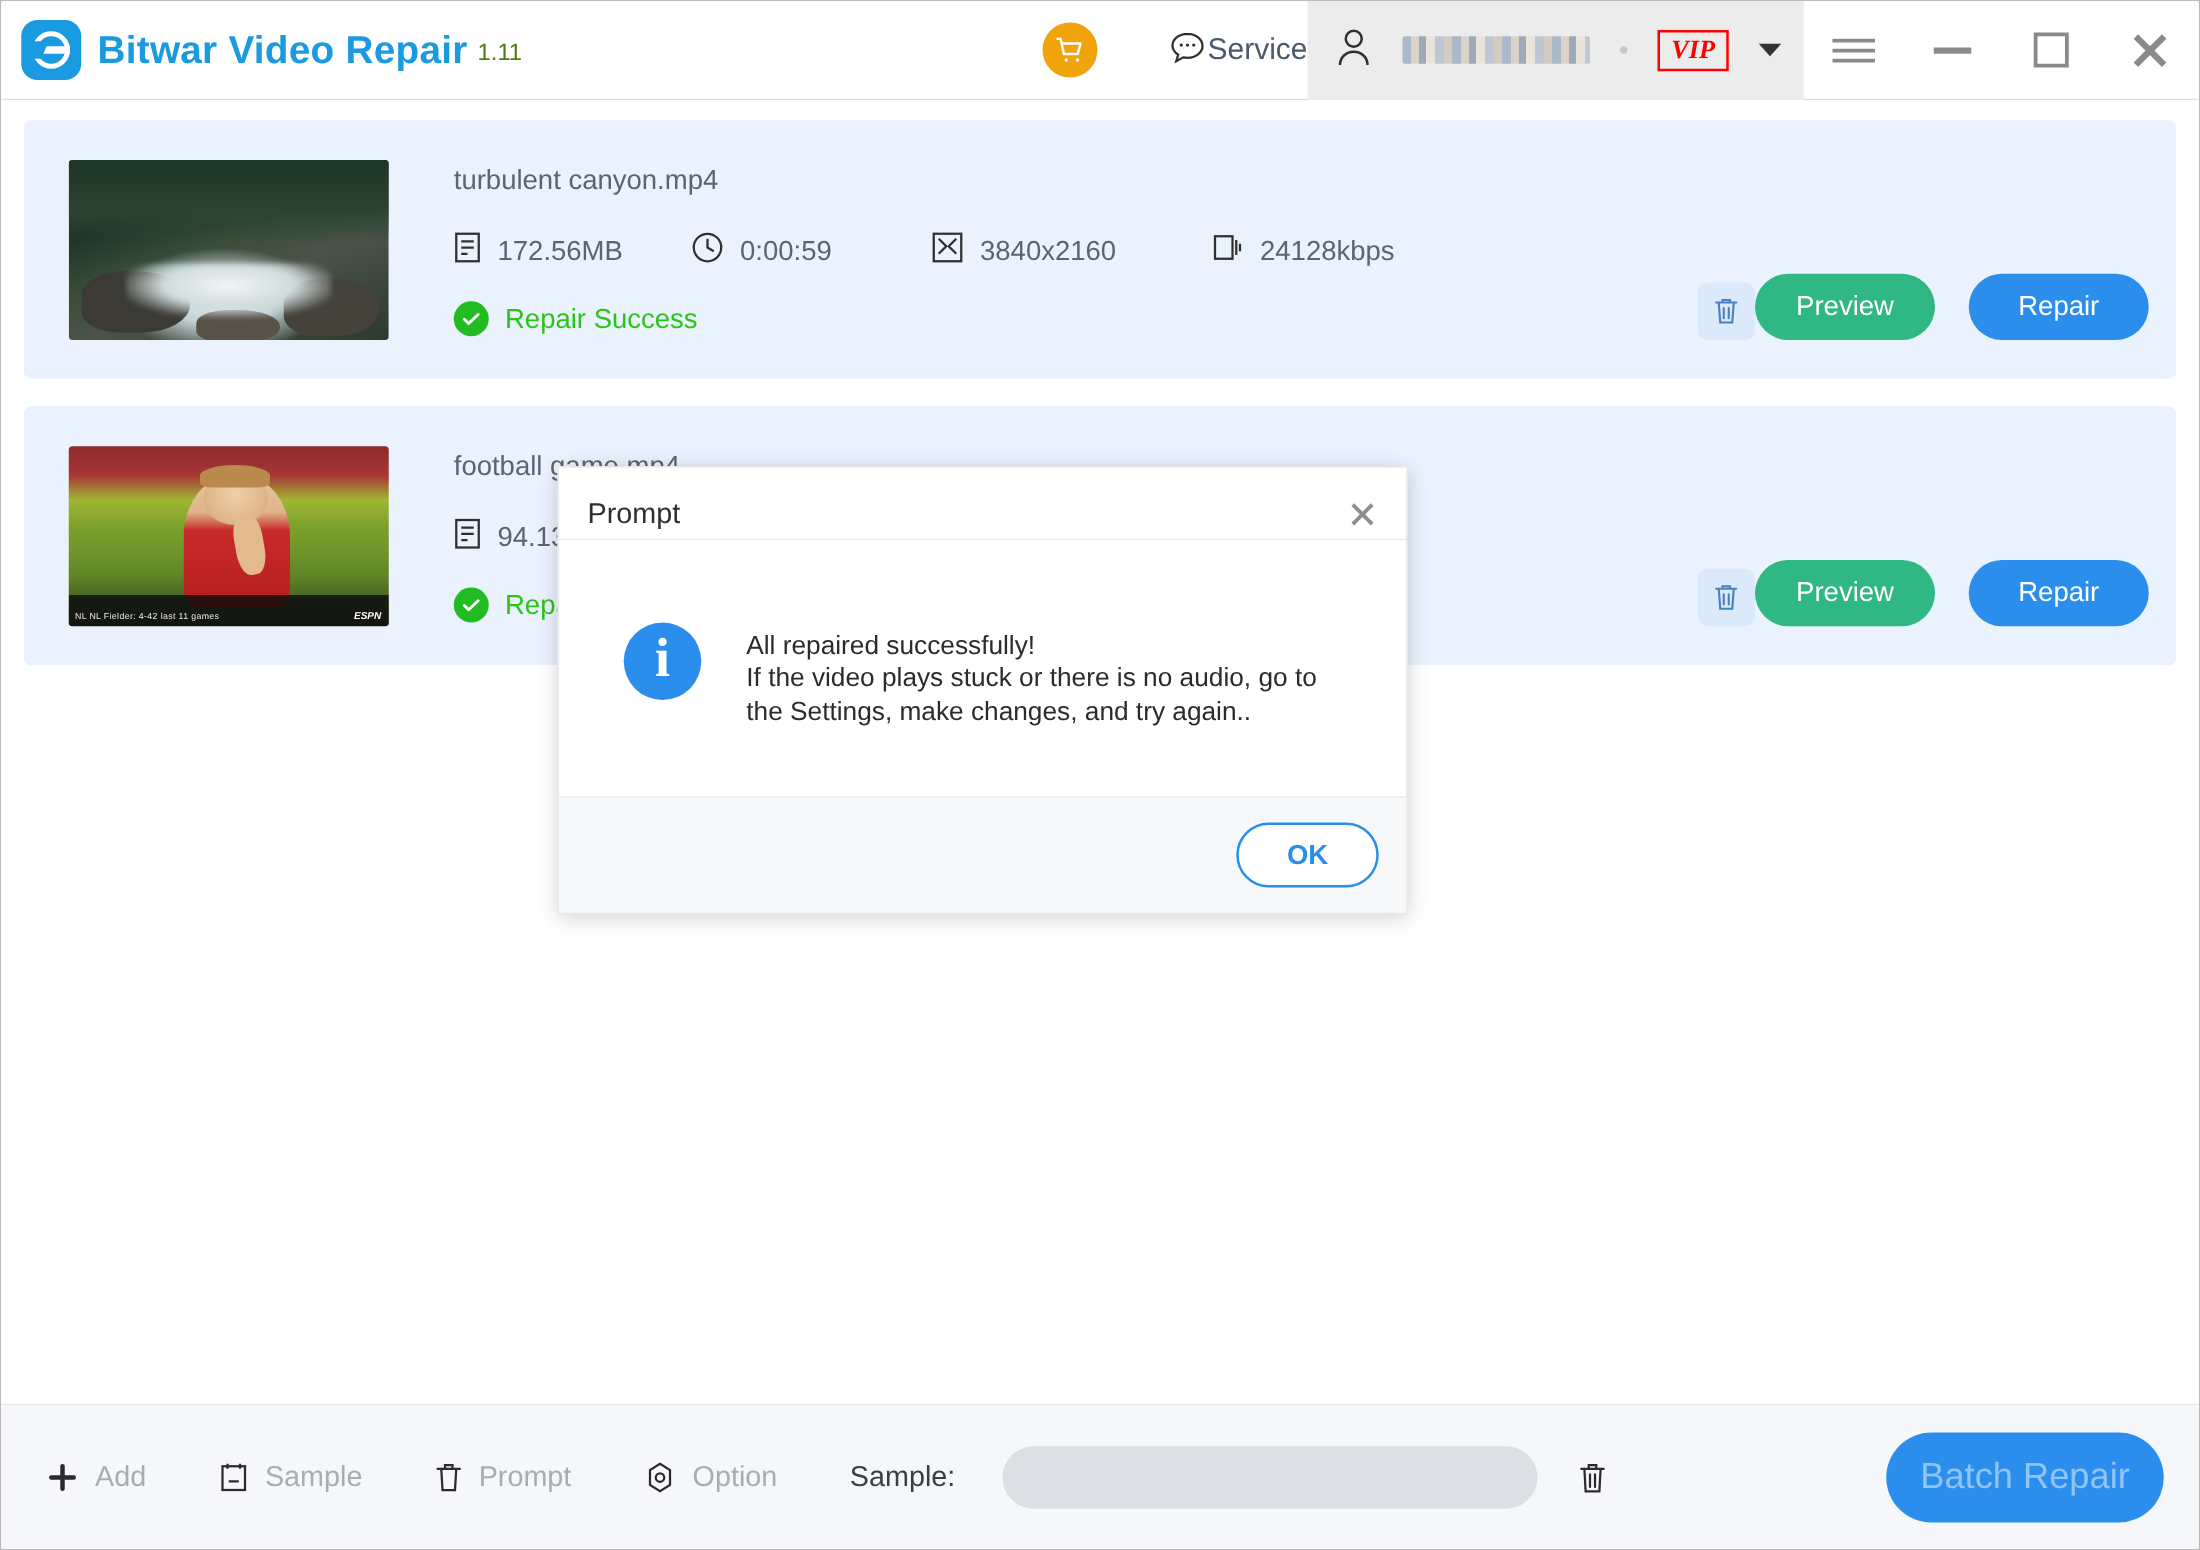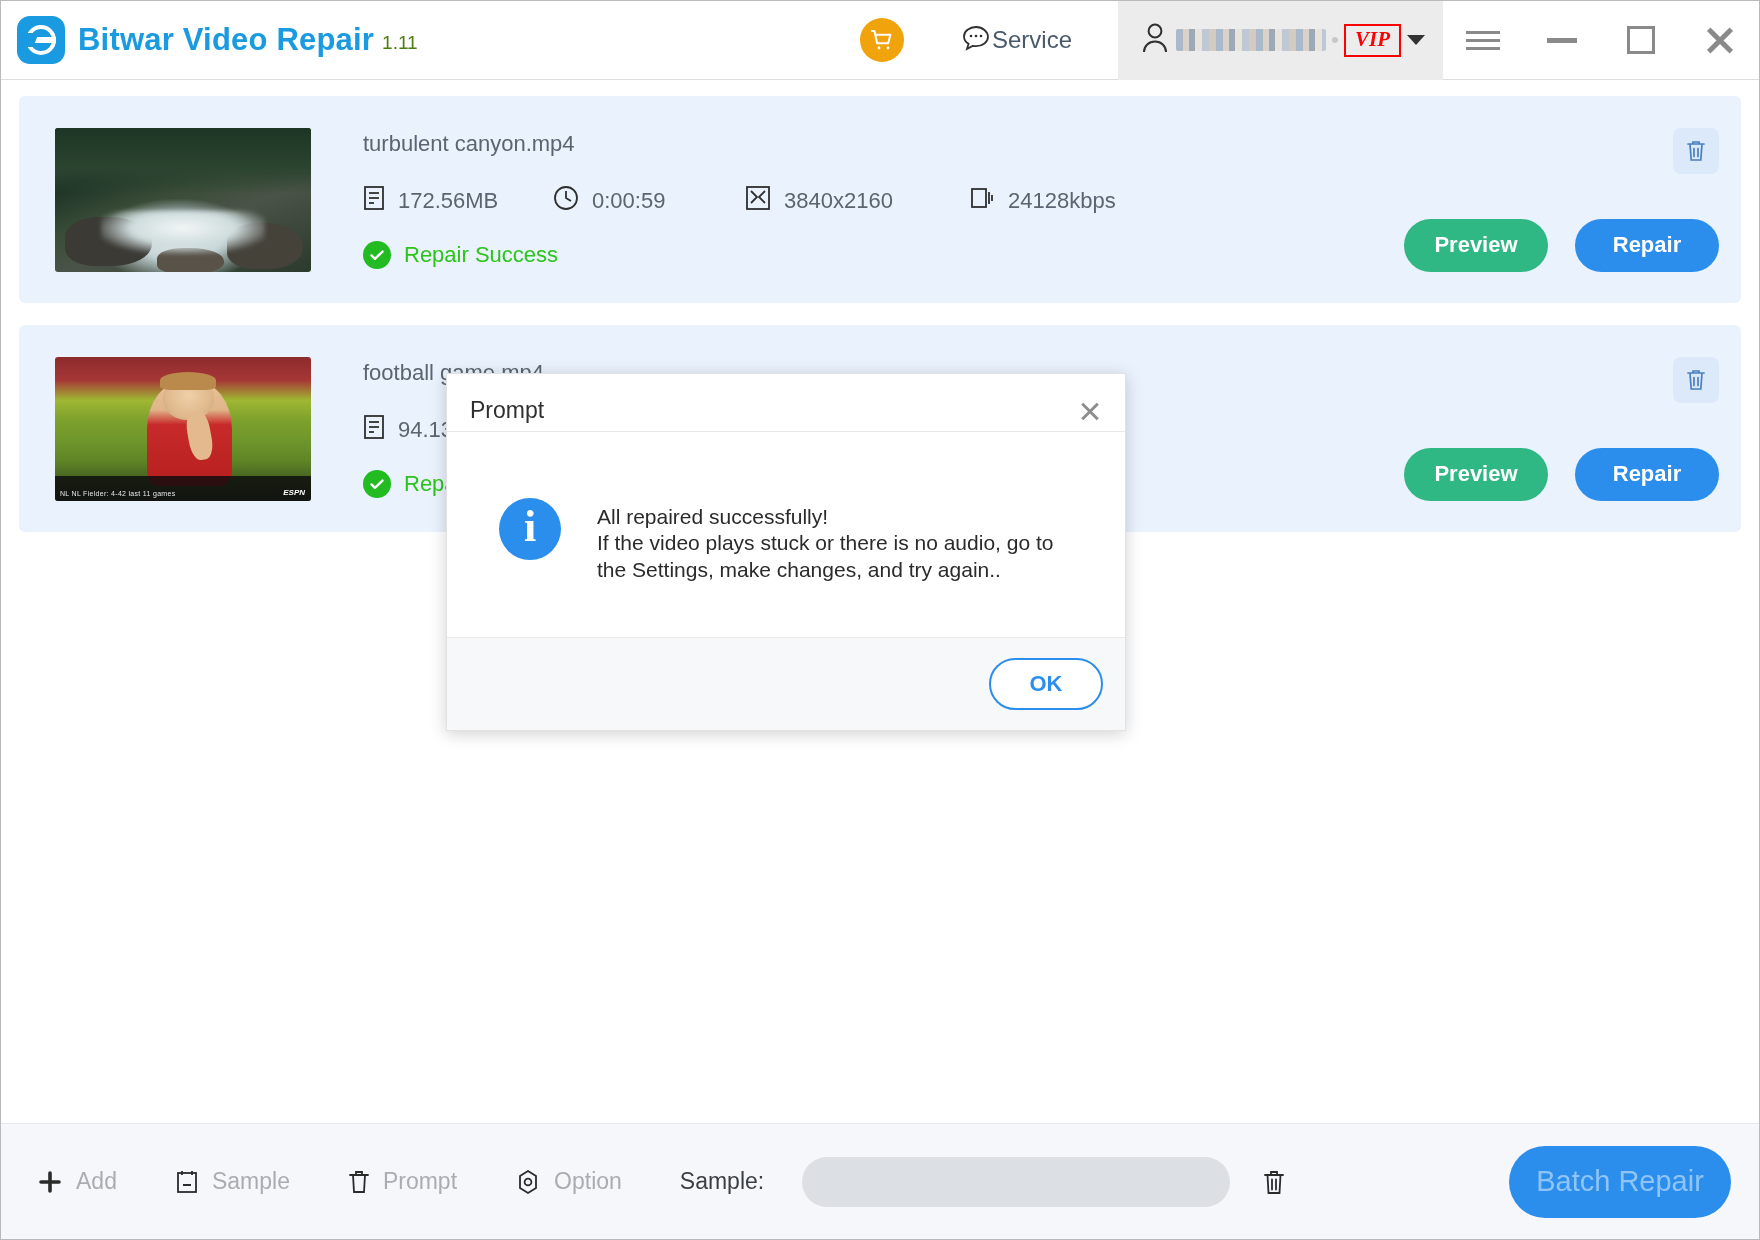--- a/index.html
+++ b/index.html
@@ -49,26 +49,25 @@
 
   .tb-spacer { flex: 1 1 auto; }
 
   .cart-btn {
     width: 44px; height: 44px; border-radius: 50%; background: #f0a30a;
     display: flex; align-items: center; justify-content: center;
     margin-right: 56px; cursor: pointer;
   }
   .service-btn {
     display: flex; align-items: center; cursor: pointer;
-    margin-right: 46px;
   }
   .service-label { font-size: 24px; color: #4a5a6a; }
 
   .account-zone {
-    display: flex; align-items: center; gap: 6px;
+    display: flex; align-items: center; gap: 24px;
     background: #ececec; height: 79px; padding: 0 18px 0 22px;
     cursor: pointer;
   }
   .acct-name {
     width: 150px; height: 22px;
     background:
       repeating-linear-gradient(90deg,#9fb0c4 0 7px,#d7cec2 7px 13px,#8e9db0 13px 19px,#e8e2d8 19px 26px,#b6c2d0 26px 33px,#cfc6ba 33px 40px);
     opacity: .85; border-radius: 2px;
   }
   .acct-dot { width: 6px; height: 6px; background: #c8c8c8; border-radius: 50%; }
@@ -179,22 +178,22 @@
 
   .status-row { display: flex; align-items: center; gap: 13px; }
   .status-text { font-size: 22px; color: #2cc41a; }
   .check-circle {
     width: 28px; height: 28px; border-radius: 50%; background: #22bb22;
     display: flex; align-items: center; justify-content: center; flex: 0 0 28px;
   }
   .check-circle svg { display:block; }
 
   .card-actions {
-    display: flex; flex-direction: column; align-items: flex-end;
-    justify-content: space-between; height: 144px; font-weight: bold;
+    display: flex; flex-direction: row; align-items: flex-end;
+    justify-content: center; height: 144px;
   }
   .trash-btn {
     width: 46px; height: 46px; border-radius: 8px; background: #dbe9fb;
     display: flex; align-items: center; justify-content: center; cursor: pointer;
   }
   .btn-row { display: flex; gap: 27px; }
   .btn {
     height: 53px; border-radius: 27px; color: #ffffff; font-size: 22px;
     display: flex; align-items: center; justify-content: center; cursor: pointer;
     border: none;

